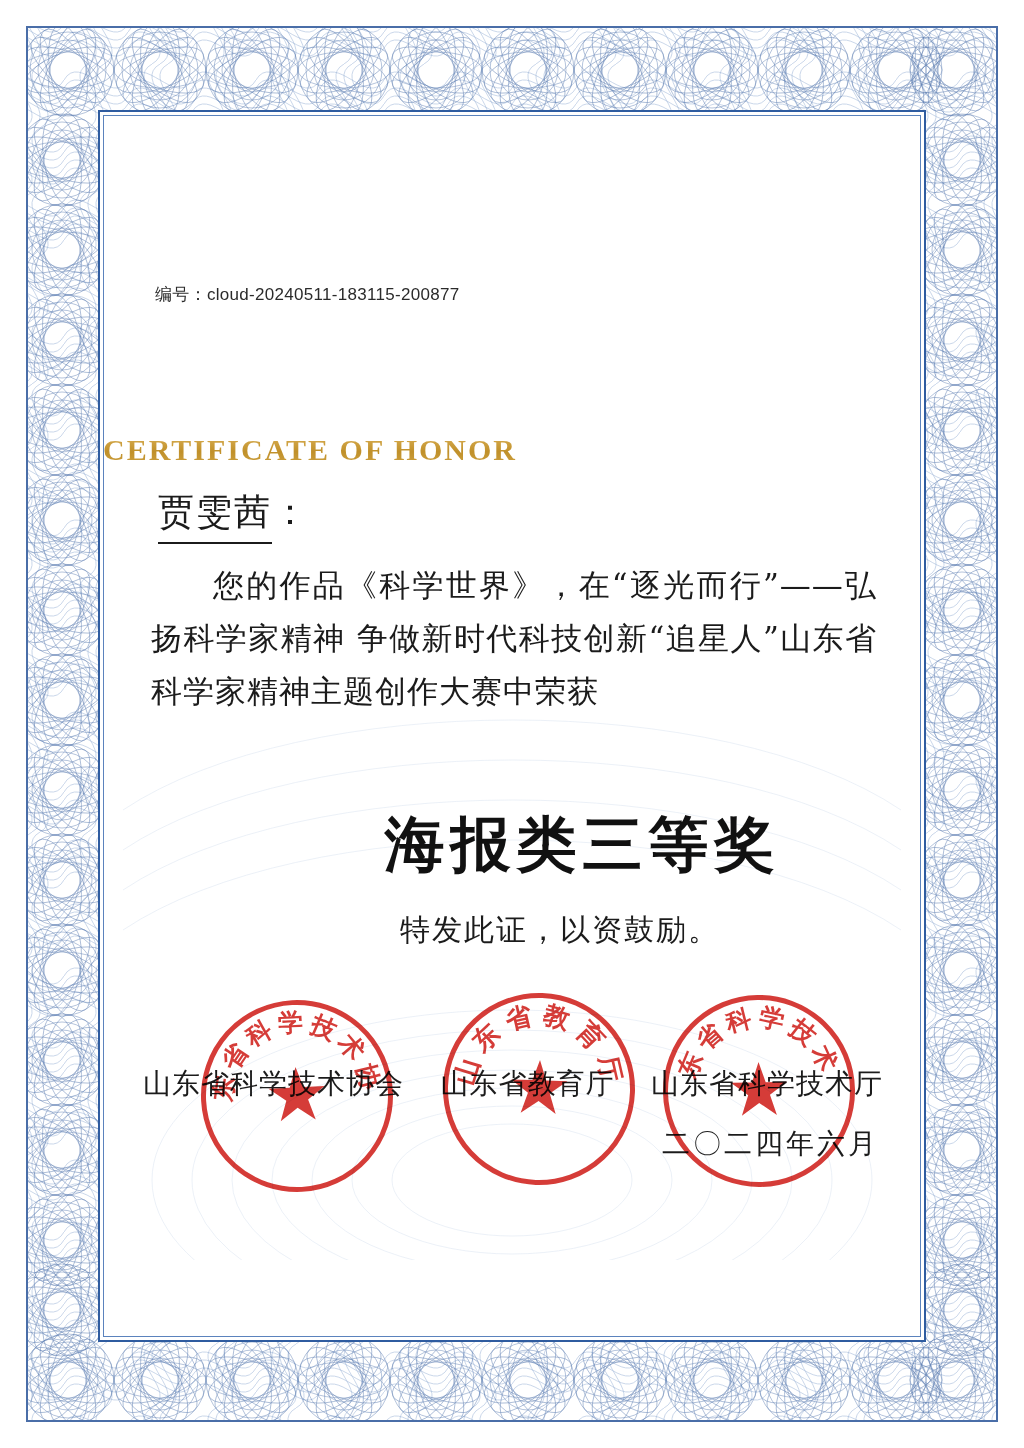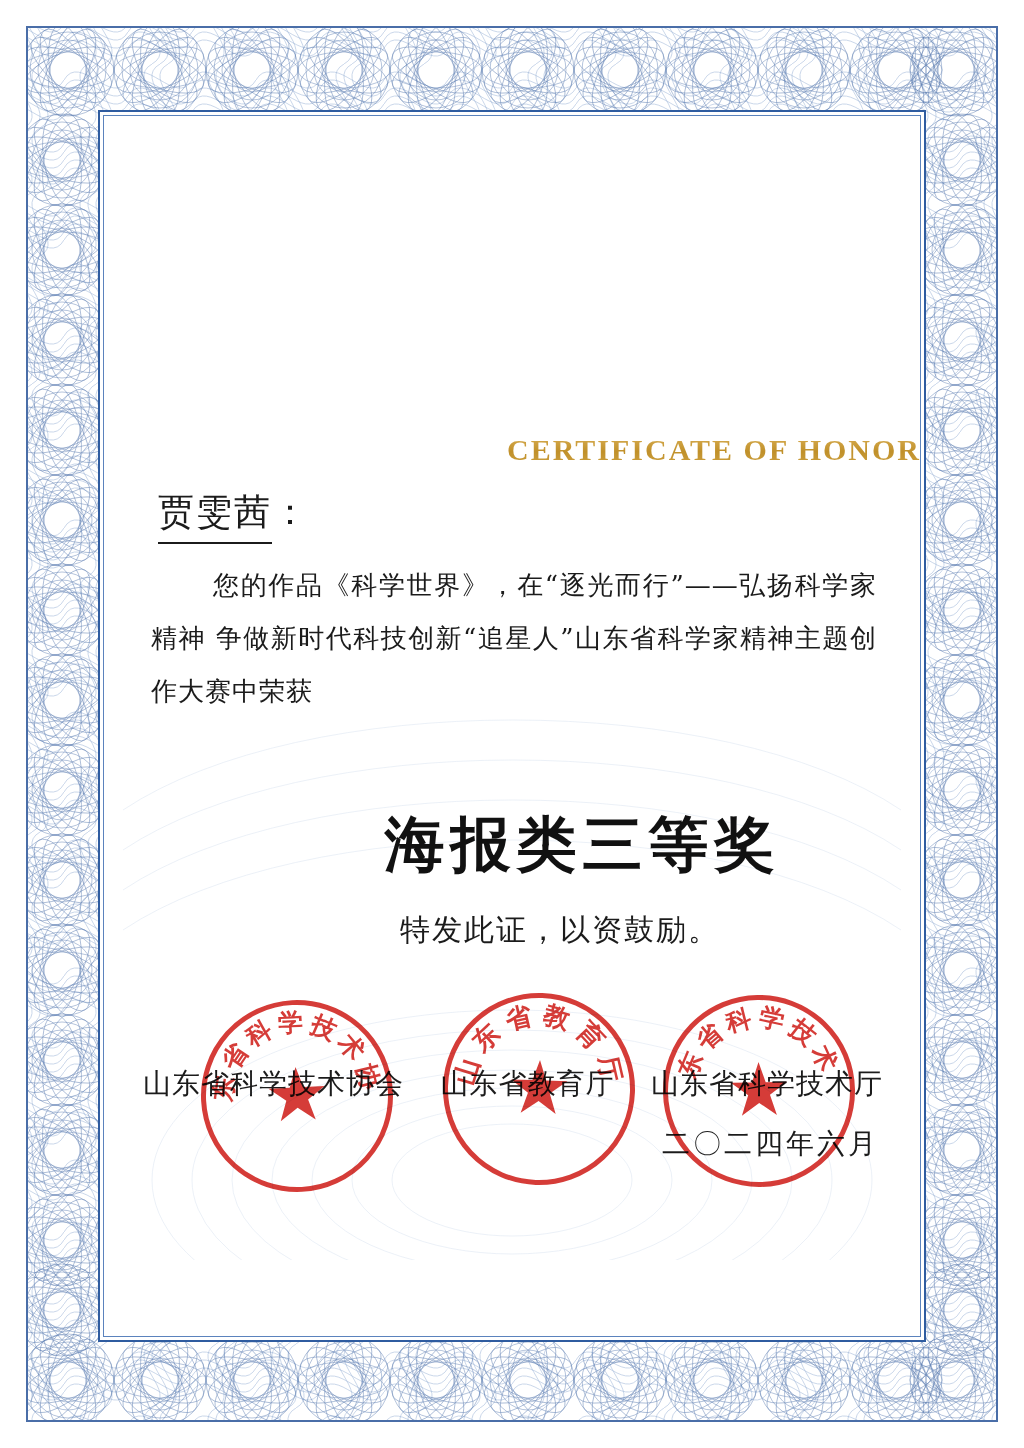--- a/index.html
+++ b/index.html
@@ -93,21 +93,21 @@
     background-clip: text;
     color: transparent;
     line-height: 1.1;
   }
 
   .title-en {
     position: absolute;
     left: 0;
     top: 318px;
     width: 818px;
-    text-align: right;
+    text-align: left;
     font-family: "Liberation Serif", serif;
     font-weight: bold;
     font-size: 30px;
     letter-spacing: 2px;
     background: linear-gradient(180deg,#dcb359 0%,#c0902a 55%,#cfa342 100%);
     -webkit-background-clip: text;
     background-clip: text;
     color: transparent;
   }
 
@@ -125,21 +125,21 @@
     border-bottom: 2px solid #1b1b1b;
     padding-bottom: 10px;
   }
 
   .body-text {
     position: absolute;
     left: 48px;
     top: 444px;
     width: 726px;
     font-family: "DejaVu Serif", serif;
-    font-size: 26px;
+    font-size: 31px;
     line-height: 53px;
     color: #1b1b1b;
     text-indent: 62px;
     letter-spacing: 1px;
     text-align: justify;
   }
 
   .award {
     position: absolute;
     left: 0;
@@ -352,20 +352,21 @@
       <ellipse cx="409" cy="620" rx="120" ry="56"></ellipse>
       <path d="M20,250 C200,130 620,130 798,250"></path>
       <path d="M20,290 C200,170 620,170 798,290"></path>
       <path d="M20,330 C200,210 620,210 798,330"></path>
       <path d="M20,370 C200,250 620,250 798,370"></path>
     </g>
   </svg>
 
   <div class="content">
 
+    <div class="serial">编号：cloud-20240511-183115-200877</div>
 
     <div class="title-en">CERTIFICATE OF HONOR</div>
 
     <div class="recipient">
       <span class="uname">贾雯茜</span><span>：</span>
     </div>
 
     <div class="body-text">您的作品《科学世界》，在“逐光而行”——弘扬科学家精神 争做新时代科技创新“追星人”山东省科学家精神主题创作大赛中荣获</div>
 
     <div class="award">海报类三等奖</div>

